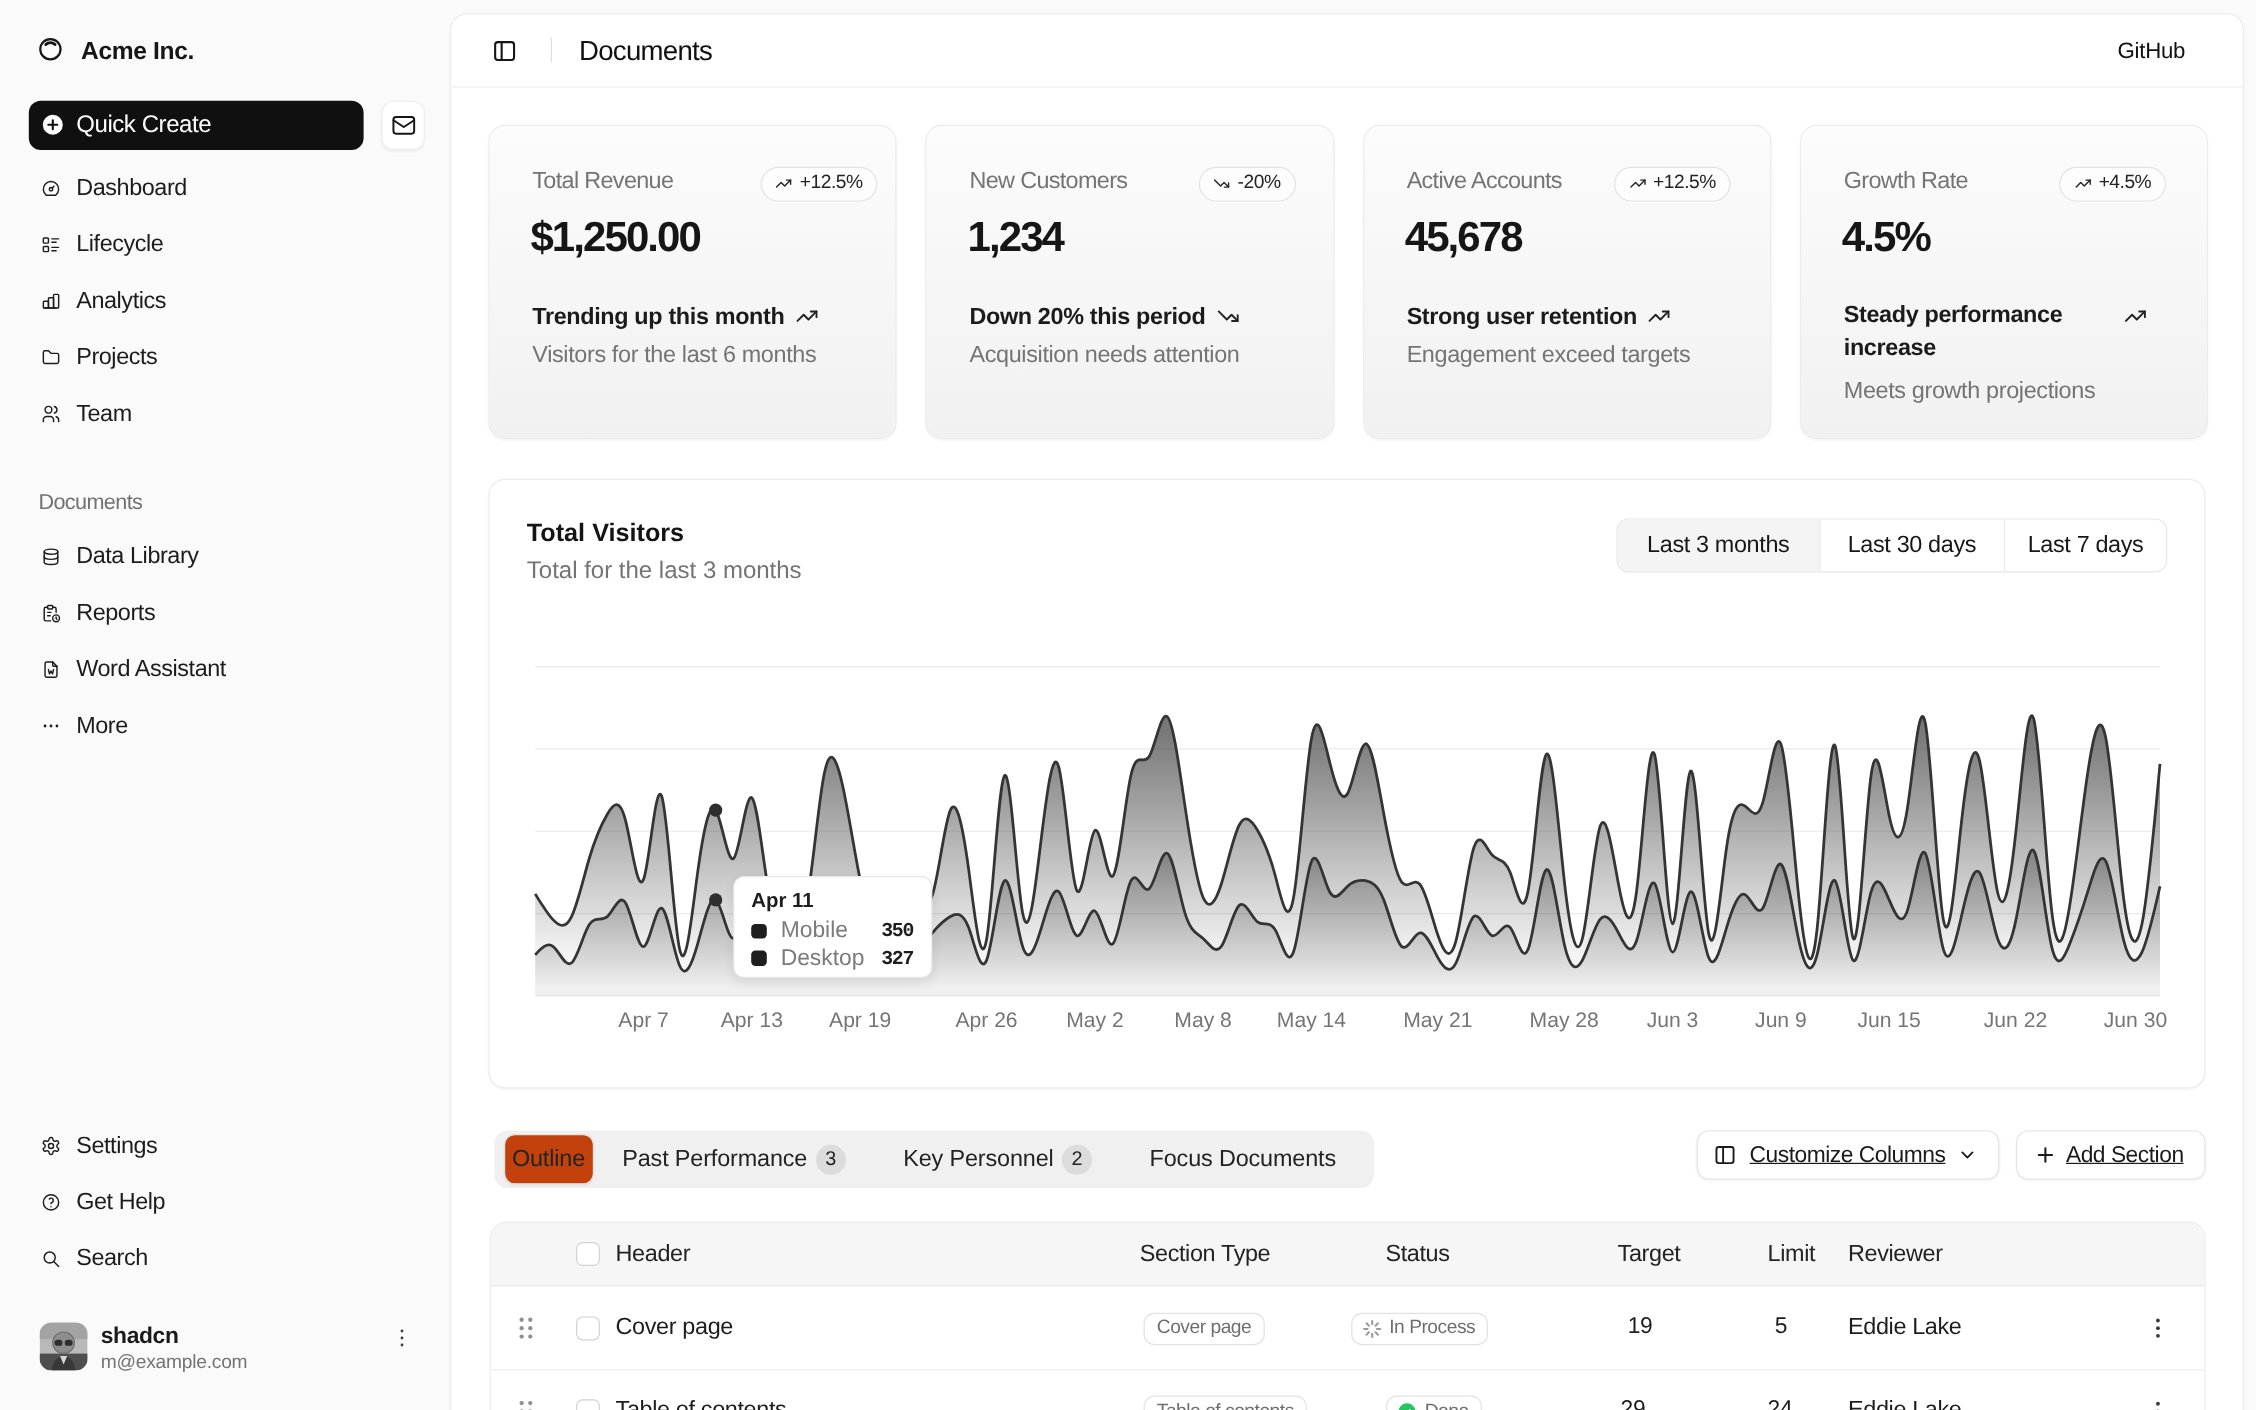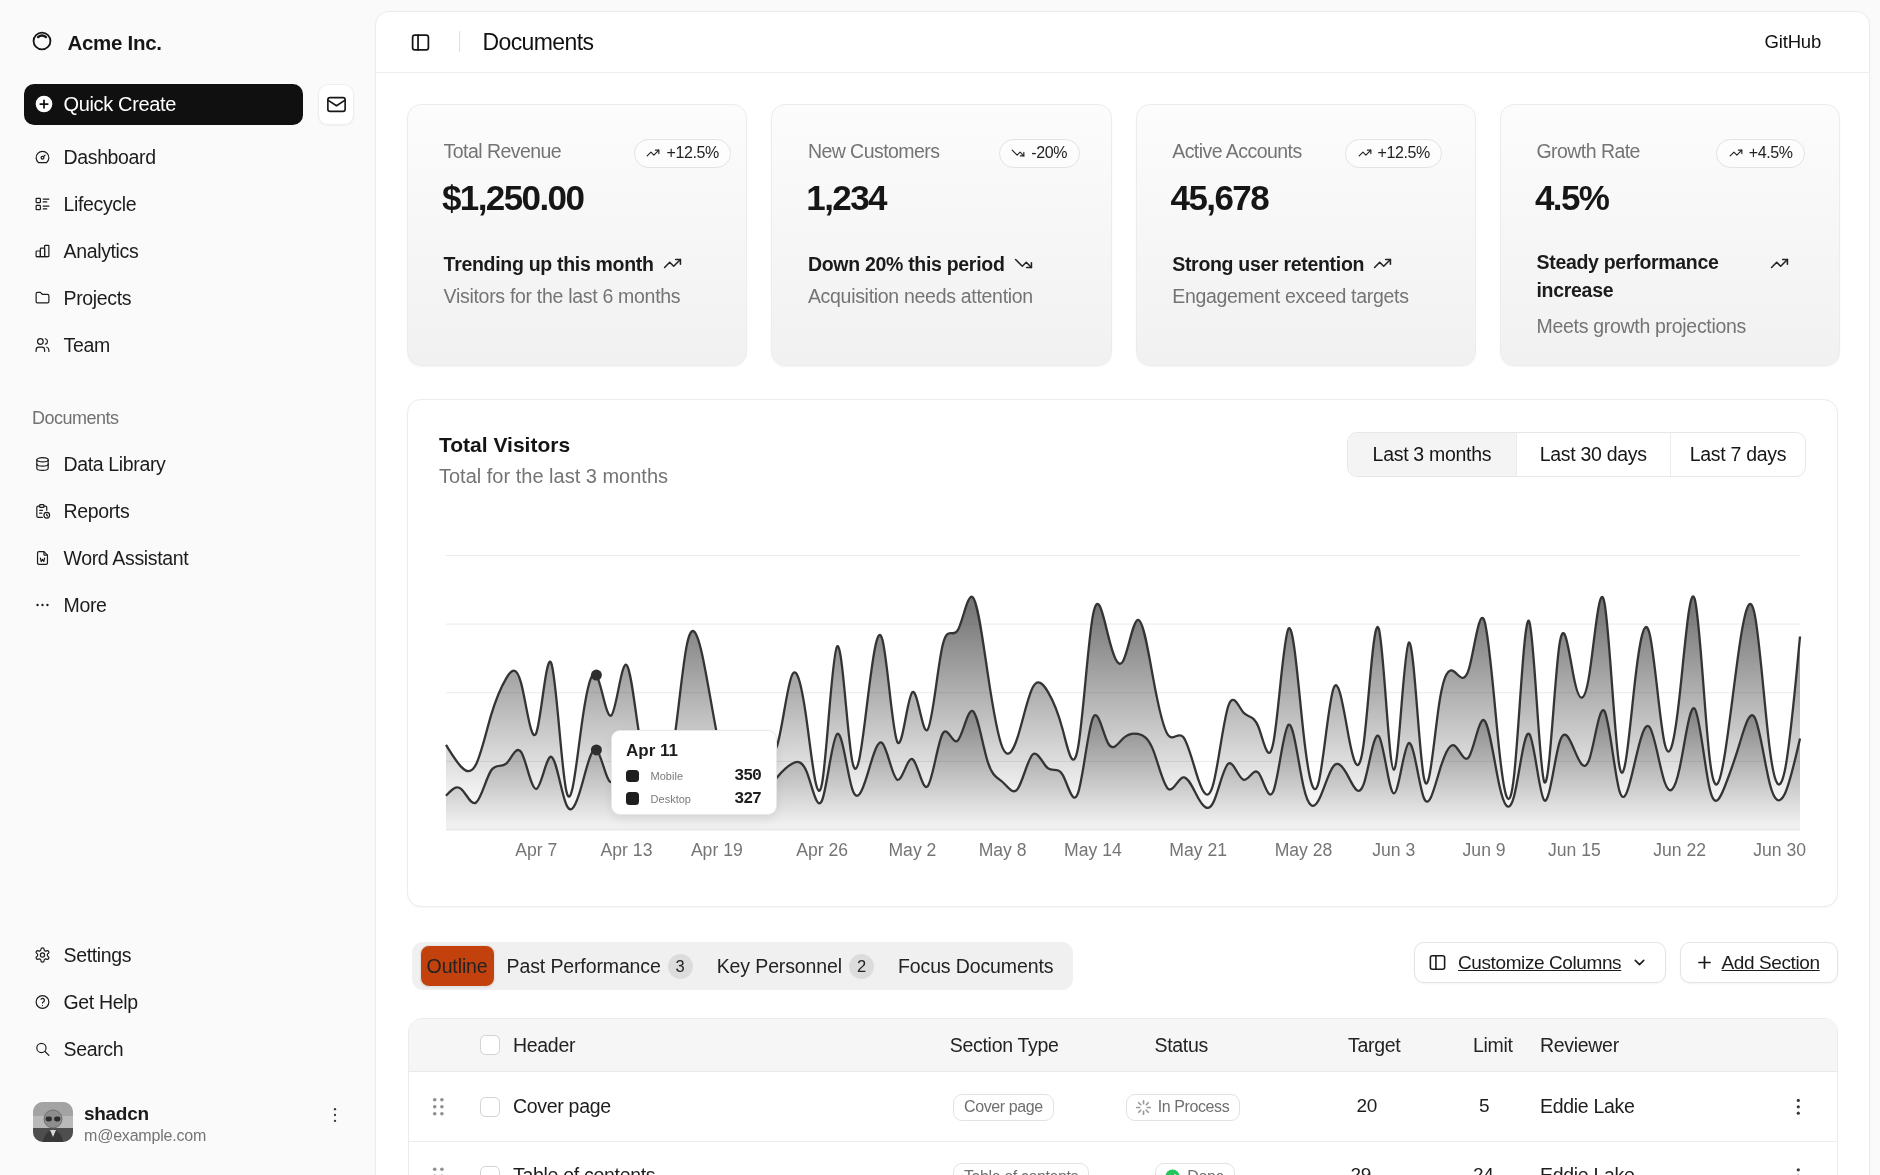--- a/index.html
+++ b/index.html
@@ -32,26 +32,26 @@
 
 #tg { position:absolute; left:1347px; top:431.7px; width:459.3px; height:45.6px; border:1px solid #e7e7e7; border-radius:10px; background:#fff; display:flex; overflow:hidden; }
 #tg .seg { display:flex; align-items:center; justify-content:center; font-size:19.5px; letter-spacing:-0.3px; font-weight:500; color:#171717; border-right:1px solid #ececec; }
 #tg .seg:last-child { border-right:none; }
 
 
 #tip { position:absolute; left:611px; top:729.5px; width:166px; height:85.5px; background:#fff; border:1px solid #e8e8e8; border-radius:9px; box-shadow:0 4px 10px rgba(0,0,0,0.08); }
 #tip .t { position:absolute; left:14px; top:10px; font-size:17px; font-weight:700; color:#1d1d1d; }
 #tip .row { position:absolute; left:14px; right:15px; height:13px; display:flex; align-items:center; }
 #tip .sw { width:12.6px; height:12.6px; border-radius:3.5px; background:#1e1e1e; margin-right:12px; }
-#tip .lb { font-size:11px; color:#7b7b7b; }
+#tip .lb { font-size:19px; color:#7b7b7b; }
 #tip .vl { margin-left:auto; font-size:16.5px; font-weight:700; color:#1d1d1d; font-family:"Liberation Mono",monospace; letter-spacing:-1px; }
 
 
 #tabs { position:absolute; left:411.6px; top:942.3px; height:48.1px; background:#f0f0f0; border-radius:11px; display:flex; align-items:center; padding:0 8px; }
-#tabs .tab { display:flex; align-items:center; font-size:19.5px; letter-spacing:-0.12px; font-weight:500; color:#232323; padding:0 12px; height:42px; border-radius:9px; white-space:nowrap; }
+#tabs .tab { display:flex; align-items:center; font-size:19.5px; letter-spacing:-0.12px; font-weight:500; color:#232323; padding:0 24px; height:42px; border-radius:9px; white-space:nowrap; }
 #tabs .tab.active { background:#c2410c; border:1px solid #e3e3e3; box-shadow:0 1px 2px rgba(0,0,0,0.06); padding:0 6px; }
 #tabs .cnt { width:25px; height:25px; margin-left:7px; border-radius:50%; background:#dcdcdc; color:#232323; font-size:16.5px; font-weight:400; display:flex; align-items:center; justify-content:center; letter-spacing:0; }
 
 .btn { position:absolute; top:942.3px; height:40.8px; background:#fff; border:1px solid #e4e4e4; border-radius:10px; box-shadow:0 1px 2px rgba(0,0,0,0.05); display:flex; align-items:center; font-size:19px; letter-spacing:-0.4px; font-weight:500; color:#1b1b1b; white-space:nowrap;text-decoration:underline; }
 
 
 #tbl { position:absolute; left:407.7px; top:1018.3px; width:1430.5px; height:258px; border:1px solid #ebebeb; border-radius:14px; overflow:hidden; background:#fff; }
 #thead { position:absolute; left:0; top:0; width:100%; height:52.7px; background:#f6f6f6; border-bottom:1px solid #e9e9e9; }
 #thead .hc { position:absolute; top:50%; transform:translateY(-50%); font-size:19.5px; letter-spacing:-0.3px; font-weight:500; color:#232323; white-space:nowrap; }
 .rowline { position:absolute; left:0; width:100%; border-bottom:1px solid #ededed; }
@@ -394,21 +394,21 @@
             <line x1="12" y1="2.5" x2="12" y2="6.5" transform="rotate(0 12 12)"></line>
             <line x1="12" y1="2.5" x2="12" y2="6.5" transform="rotate(45 12 12)"></line>
             <line x1="12" y1="2.5" x2="12" y2="6.5" transform="rotate(90 12 12)"></line>
             <line x1="12" y1="2.5" x2="12" y2="6.5" transform="rotate(135 12 12)"></line>
             <line x1="12" y1="2.5" x2="12" y2="6.5" transform="rotate(180 12 12)"></line>
             <line x1="12" y1="2.5" x2="12" y2="6.5" transform="rotate(225 12 12)"></line>
             <line x1="12" y1="2.5" x2="12" y2="6.5" transform="rotate(270 12 12)"></line>
             <line x1="12" y1="2.5" x2="12" y2="6.5" transform="rotate(315 12 12)"></line>
           </g>
         </svg>In Process</div>
-  <div class="cell" style="left:947.8px;top:75.8px;font-size:19px">20</div>
+  <div class="cell" style="left:947.8px;top:75.8px;font-size:19px">19</div>
   <div class="cell" style="left:1070.3px;top:75.8px;font-size:19px">5</div>
   <div class="cell" style="left:1131.3px;top:75.3px;font-size:19.5px">Eddie Lake</div>
 
   <div class="chk" style="left:70.9px;top:147.2px"></div>
   <div class="cell" style="left:104.3px;top:144.7px;font-weight:500">Table of contents</div>
   <div class="pill" style="left:544.3px;top:143.7px">Table of contents</div>
   <div class="pill" style="left:746.6px;top:143.7px;gap:6px;padding-left:8px"><svg width="17" height="17" viewBox="0 0 24 24">
           <circle cx="12" cy="12" r="10" fill="#22c55e"></circle>
           <path d="M8.5 12.2l2.4 2.4 4.6-4.8" stroke="#fff" stroke-width="2.2" fill="none" stroke-linecap="round" stroke-linejoin="round"></path>
         </svg>Done</div>

